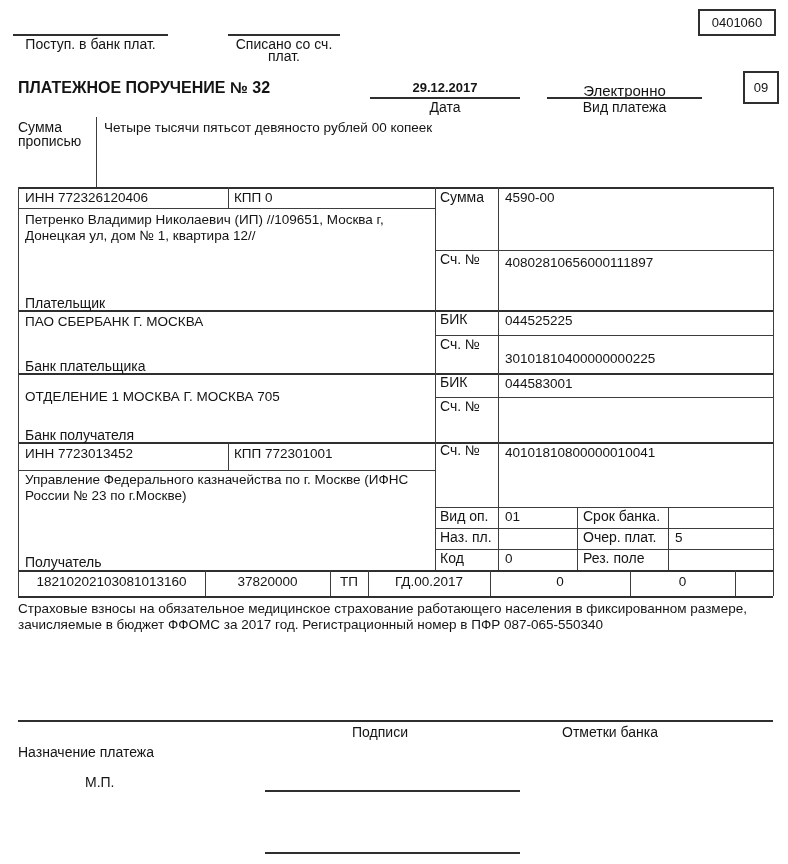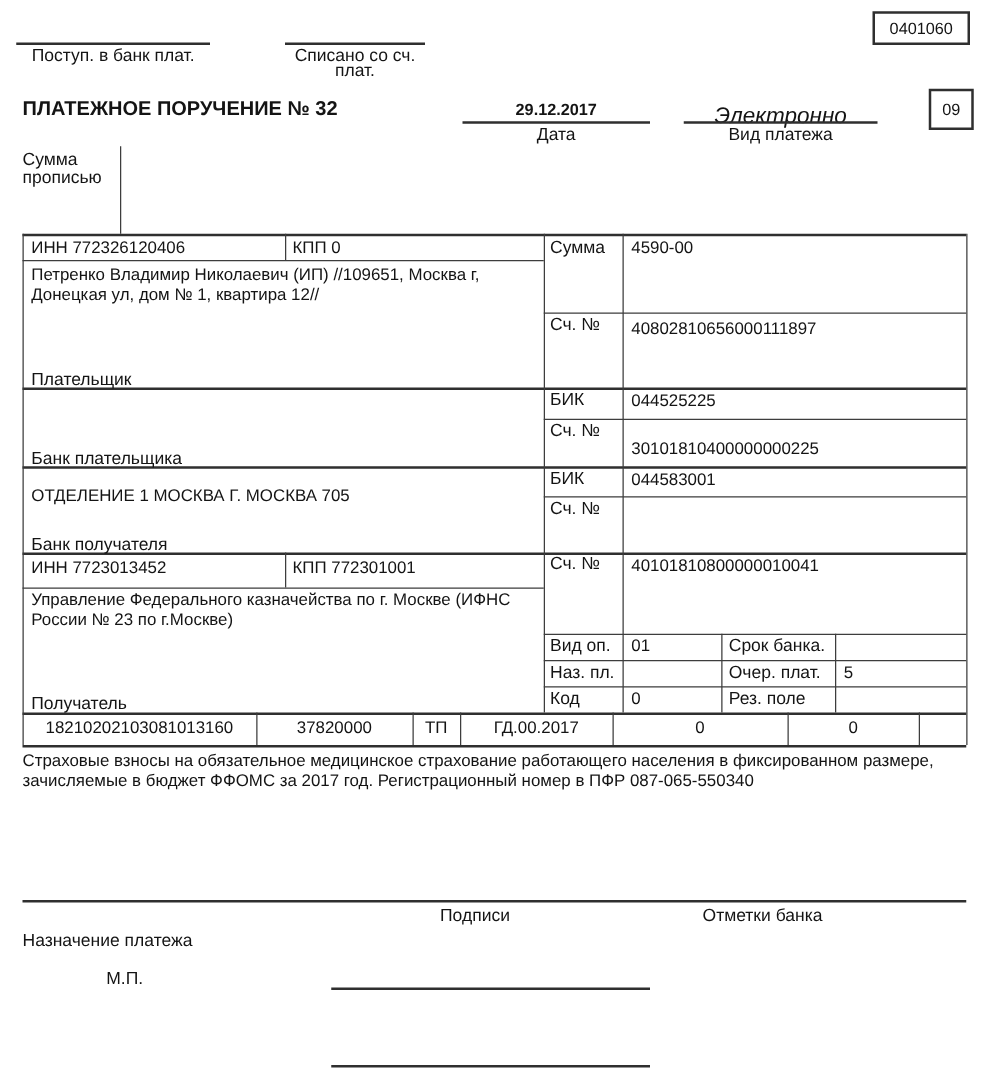--- a/index.html
+++ b/index.html
@@ -31,31 +31,32 @@
   <div class="abs t10 ctr" style="left:13px; top:38px; width:155px;">Поступ. в банк плат.</div>
   <div class="hl hl2" style="left:228px; top:34px; width:112px;"></div>
   <div class="abs t10 ctr" style="left:228px; top:38px; width:112px;">Списано со сч. плат.</div>
 
   <div class="abs b" style="left:18px; top:79px; font-size:16px;">ПЛАТЕЖНОЕ ПОРУЧЕНИЕ № 32</div>
 
   <div class="abs b ctr" style="left:370px; top:80px; width:150px; font-size:13px;">29.12.2017</div>
   <div class="hl hl2" style="left:370px; top:97px; width:150px;"></div>
   <div class="abs t10 ctr" style="left:370px; top:101px; width:150px;">Дата</div>
 
-  <div class="abs ctr" style="left:547px; top:82px; width:155px; font-size:18px;font-style:italic;">Электронно</div>
+  <div class="abs ctr" style="left:547px; top:82px; width:155px; font-size:15px;">Электронно</div>
   <div class="hl hl2" style="left:547px; top:97px; width:155px;"></div>
   <div class="abs t10 ctr" style="left:547px; top:101px; width:155px;">Вид платежа</div>
 
   <div class="box" style="left:743px; top:71px; width:32px; height:29px;">
     <span>09</span>
   </div>
 
   <div class="abs t10" style="left:18px; top:121px;">Сумма</div>
   <div class="abs t10" style="left:18px; top:135px;">прописью</div>
   <div class="vl" style="left:96px; top:117px; height:70px;"></div>
+  <div class="abs t13" style="left:104px; top:120px; width:640px;">Четыре тысячи пятьсот девяносто рублей 00 копеек</div>
 
   <div class="hl hl2" style="left:18px; top:187px; width:755px;"></div>
   <div class="hl" style="left:18px; top:208px; width:417px;"></div>
   <div class="hl" style="left:435px; top:250px; width:338px;"></div>
   <div class="hl hl2" style="left:18px; top:310px; width:755px;"></div>
   <div class="hl" style="left:435px; top:335px; width:338px;"></div>
   <div class="hl hl2" style="left:18px; top:373px; width:755px;"></div>
   <div class="hl" style="left:435px; top:397px; width:338px;"></div>
   <div class="hl hl2" style="left:18px; top:442px; width:755px;"></div>
   <div class="hl" style="left:18px; top:470px; width:417px;"></div>
@@ -79,20 +80,21 @@
   <div class="vl" style="left:368px; top:570px; height:26px;"></div>
   <div class="vl" style="left:490px; top:570px; height:26px;"></div>
   <div class="vl" style="left:630px; top:570px; height:26px;"></div>
   <div class="vl" style="left:735px; top:570px; height:26px;"></div>
 
   <div class="abs t13" style="left:25px; top:190px;">ИНН 772326120406</div>
   <div class="abs t13" style="left:234px; top:190px;">КПП 0</div>
   <div class="abs t13" style="left:25px; top:212px; width:395px;">Петренко Владимир Николаевич (ИП) //109651, Москва г, Донецкая ул, дом № 1, квартира 12//</div>
   <div class="abs t10" style="left:25px; top:297px;text-align:right;">Плательщик</div>
 
+  <div class="abs t13" style="left:25px; top:314px;">ПАО СБЕРБАНК Г. МОСКВА</div>
   <div class="abs t10" style="left:25px; top:360px;">Банк плательщика</div>
 
   <div class="abs t13" style="left:25px; top:389px;">ОТДЕЛЕНИЕ 1 МОСКВА Г. МОСКВА 705</div>
   <div class="abs t10" style="left:25px; top:429px;">Банк получателя</div>
 
   <div class="abs t13" style="left:25px; top:446px;">ИНН 7723013452</div>
   <div class="abs t13" style="left:234px; top:446px;">КПП 772301001</div>
   <div class="abs t13" style="left:25px; top:472px; width:400px;">Управление Федерального казначейства по г. Москве (ИФНС России № 23 по г.Москве)</div>
   <div class="abs t10" style="left:25px; top:556px;">Получатель</div>
 

